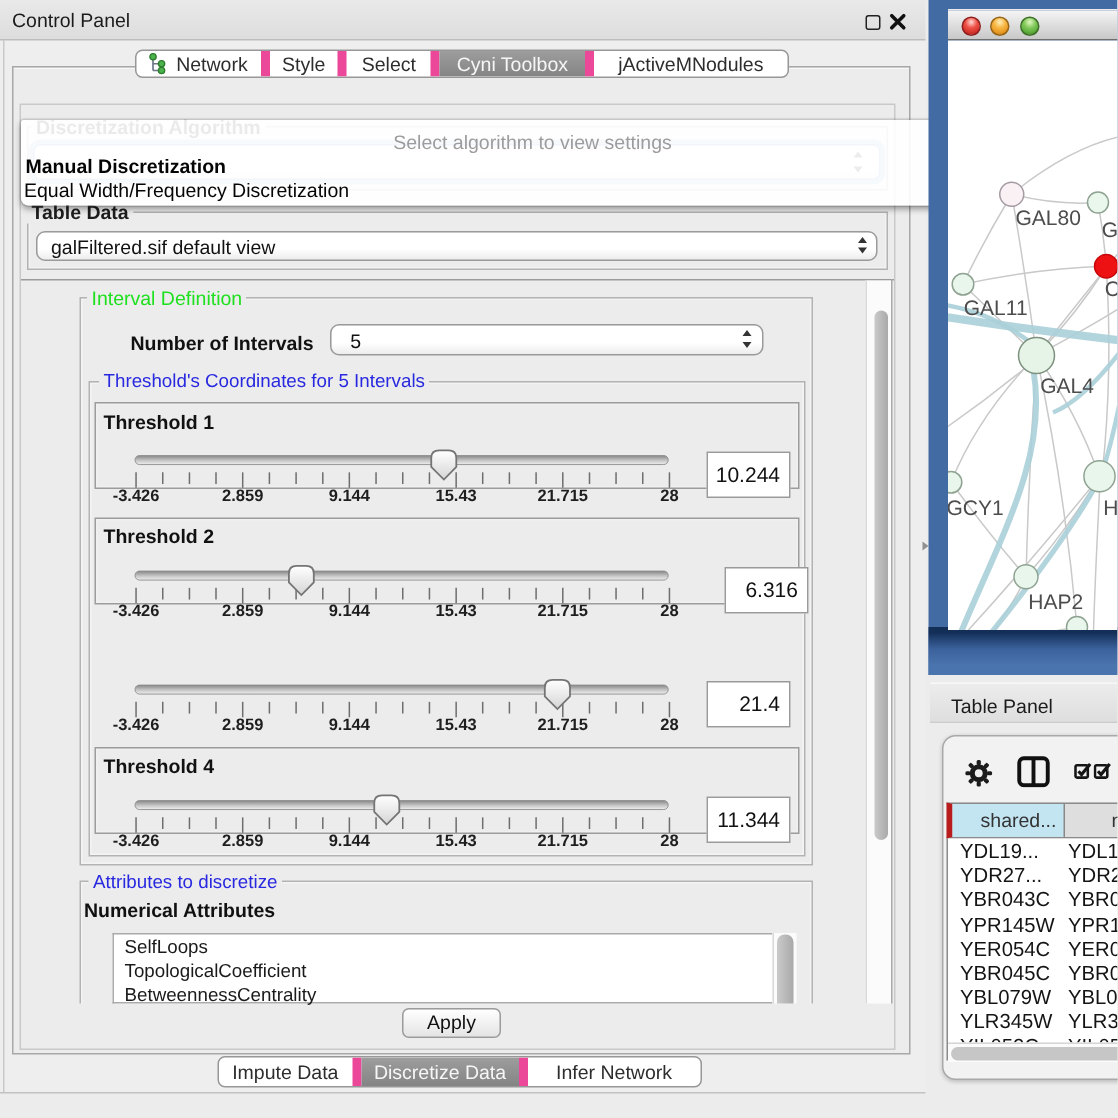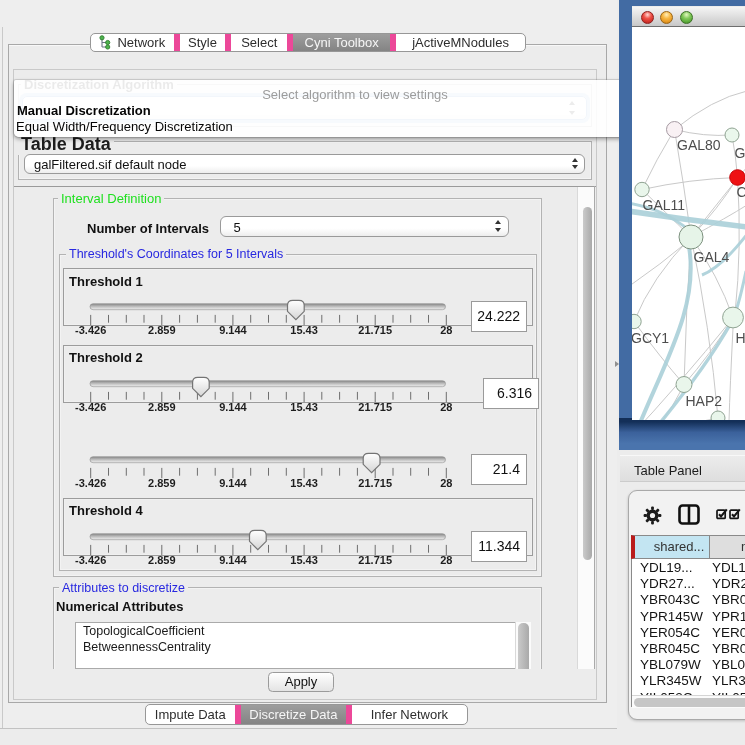--- a/index.html
+++ b/index.html
@@ -83,20 +83,27 @@
 .trow .c1 { position:absolute; left:8px; top:1px; }
 .trow .c2 { position:absolute; left:80px; top:1px; }
 #tbodyl { position:absolute; left:631px; top:559px; width:1px; height:148px; background:#8a8a8a; }
 #hscroll { position:absolute; left:632px; top:695px; width:113px; height:13px; background:#fbfbfb; border-top:1px solid #d5d5d5; }
 #hscroll div { position:absolute; left:2px; top:1.5px; width:160px; height:9.5px; border-radius:4.75px; background:#c6c6c6; }
 </style></head>
 <body>
 
 <div id="cpwin">
   <div class="abs" style="left:1.5px;top:27px;width:1px;height:701px;background:#c9c9c9;"></div>
+  <div id="cptitle">
+      <span>Control Panel</span>
+      <div id="floatico"></div>
+      <svg width="12" height="12" viewBox="0 0 12 12" style="position:absolute;left:593px;top:9px;">
+<path d="M 1.5 1.5 L 9.5 9.5 M 9.5 1.5 L 1.5 9.5" stroke="#111" stroke-width="2.4" stroke-linecap="round"></path>
+      </svg>
+    </div>
 
   
   <div class="segbar" style="left:90px;top:33.4px;width:436px;height:18.6px;">
     <div class="seg" style="width:89px;"><svg width="12" height="15" viewBox="0 0 12 15" style="margin-right:6px;">
 <path d="M 3 3 L 3 12 M 3 7.5 L 8.5 7.5 M 3 12 L 8.5 12" fill="none" stroke="#6a7585" stroke-width="1.1"></path>
 <circle cx="3" cy="2.8" r="2.1" fill="#4db34d" stroke="#2e7d2e" stroke-width="0.9"></circle>
 <circle cx="8.7" cy="7.5" r="2.1" fill="#4db34d" stroke="#2e7d2e" stroke-width="0.9"></circle>
 <circle cx="8.7" cy="12" r="2.1" fill="#4db34d" stroke="#2e7d2e" stroke-width="0.9"></circle>
         </svg>Network</div>
     <div class="seg" style="width:52px;">Style</div>
@@ -111,23 +118,23 @@
   
   <div class="group" style="left:18px;top:84px;width:574px;height:43px;"></div>
   <div class="glabel" style="left:21px;top:77px;font-weight:bold;font-size:13px;color:#1d1d1d;">Discretization Algorithm</div>
   <div class="combo" style="left:22px;top:96px;width:565px;height:23.5px;border:1px solid #6f9bd1;box-shadow:0 0 0 3px rgba(100,160,222,0.55);border-radius:5px;">
     <div class="arr arrup" style="right:11px;top:4px;"></div>
     <div class="arr arrdn" style="right:11px;bottom:4px;"></div>
   </div>
 
   
   <div class="group" style="left:18px;top:141px;width:574px;height:38.5px;"></div>
-  <div class="glabel" style="left:18px;top:134px;font-weight:bold;font-size:18px;color:#1d1d1d;">Table Data</div>
+  <div class="glabel" style="left:18px;top:134px;font-weight:bold;font-size:13px;color:#1d1d1d;">Table Data</div>
   <div class="combo" style="left:24px;top:153.8px;width:561px;height:20px;">
-    <div class="ct" style="top:2px;">galFiltered.sif default node</div>
+    <div class="ct" style="top:2px;">galFiltered.sif default view</div>
     <div class="arr arrup" style="right:6.5px;top:3.5px;"></div>
     <div class="arr arrdn" style="right:6.5px;bottom:3.5px;"></div>
   </div>
 
   
   <div id="popup">
     <div class="r1">Select algorithm to view settings</div>
     <div class="r2">Manual Discretization</div>
     <div class="r3">Equal Width/Frequency Discretization</div>
   </div>
@@ -192,21 +199,21 @@
       <line x1="358.5" y1="21.9" x2="358.5" y2="29.7" stroke="#6e6e6e" stroke-width="1"></line>
       <line x1="376.3" y1="21.9" x2="376.3" y2="32.2" stroke="#6e6e6e" stroke-width="1"></line>
 <text x="20.7" y="40.7" font-size="11" font-weight="bold" fill="#1e1e1e" text-anchor="middle">-3.426</text>
       <text x="91.8" y="40.7" font-size="11" font-weight="bold" fill="#1e1e1e" text-anchor="middle">2.859</text>
       <text x="162.9" y="40.7" font-size="11" font-weight="bold" fill="#1e1e1e" text-anchor="middle">9.144</text>
       <text x="234.1" y="40.7" font-size="11" font-weight="bold" fill="#1e1e1e" text-anchor="middle">15.43</text>
       <text x="305.2" y="40.7" font-size="11" font-weight="bold" fill="#1e1e1e" text-anchor="middle">21.715</text>
       <text x="376.3" y="40.7" font-size="11" font-weight="bold" fill="#1e1e1e" text-anchor="middle">28</text>
 <path d="M 217.5 18.3 L 217.5 12.3 Q 217.5 7.3 222.8 7.3 L 229.0 7.3 Q 234.2 7.3 234.2 12.3 L 234.2 18.3 L 225.9 26.7 Z" fill="url(#thumbgrad)" stroke="#747474" stroke-width="1.2"></path>
 </svg>
-<div class="valbox" style="top:301.3px;">24.222</div>
+<div class="valbox" style="top:301.3px;">10.244</div>
 <div class="thpanel" style="top:344.8px;">
   <div class="thtitle">Threshold 2</div>
 </div>
 <svg width="480" height="46" style="position:absolute;left:70px;top:369.8px;overflow:visible">
 <defs></defs>
 <rect x="20" y="10.7" width="355.5" height="6" rx="3" fill="url(#trackgrad)" stroke="#8d8d8d" stroke-width="0.6"></rect>
 <line x1="20.7" y1="21.9" x2="20.7" y2="32.2" stroke="#6e6e6e" stroke-width="1"></line>
       <line x1="38.5" y1="21.9" x2="38.5" y2="29.7" stroke="#6e6e6e" stroke-width="1"></line>
       <line x1="56.3" y1="21.9" x2="56.3" y2="29.7" stroke="#6e6e6e" stroke-width="1"></line>
       <line x1="74.0" y1="21.9" x2="74.0" y2="29.7" stroke="#6e6e6e" stroke-width="1"></line>
@@ -306,20 +313,21 @@
 </svg>
 <div class="valbox" style="top:530.8px;">11.344</div>
 
   
   <div class="abs" style="left:14px;top:580px;width:582px;height:89px;overflow:hidden;">
     <div class="group" style="left:39px;top:7px;width:489px;height:200px;"></div>
     <div class="glabel" style="left:45px;top:1px;color:#2828e0;font-size:12.5px;">Attributes to discretize</div>
     <div class="abs" style="left:42px;top:18.5px;font-size:13px;font-weight:bold;color:#111;">Numerical Attributes</div>
   </div>
   <div id="attrlist">
+    <div>SelfLoops</div>
       <div>TopologicalCoefficient</div>
       <div>BetweennessCentrality</div>
   </div>
   <div class="sbtrackv" style="left:515px;top:622px;width:16px;height:47px;overflow:hidden;">
     <div class="sbthumbv" style="left:2px;top:0.5px;width:11px;height:60px;"></div>
   </div>
 
   
   <div class="sbtrackv" style="left:577px;top:187px;width:17px;height:482px;"></div>
   <div class="sbthumbv" style="left:583px;top:207px;width:8.5px;height:353px;"></div>

